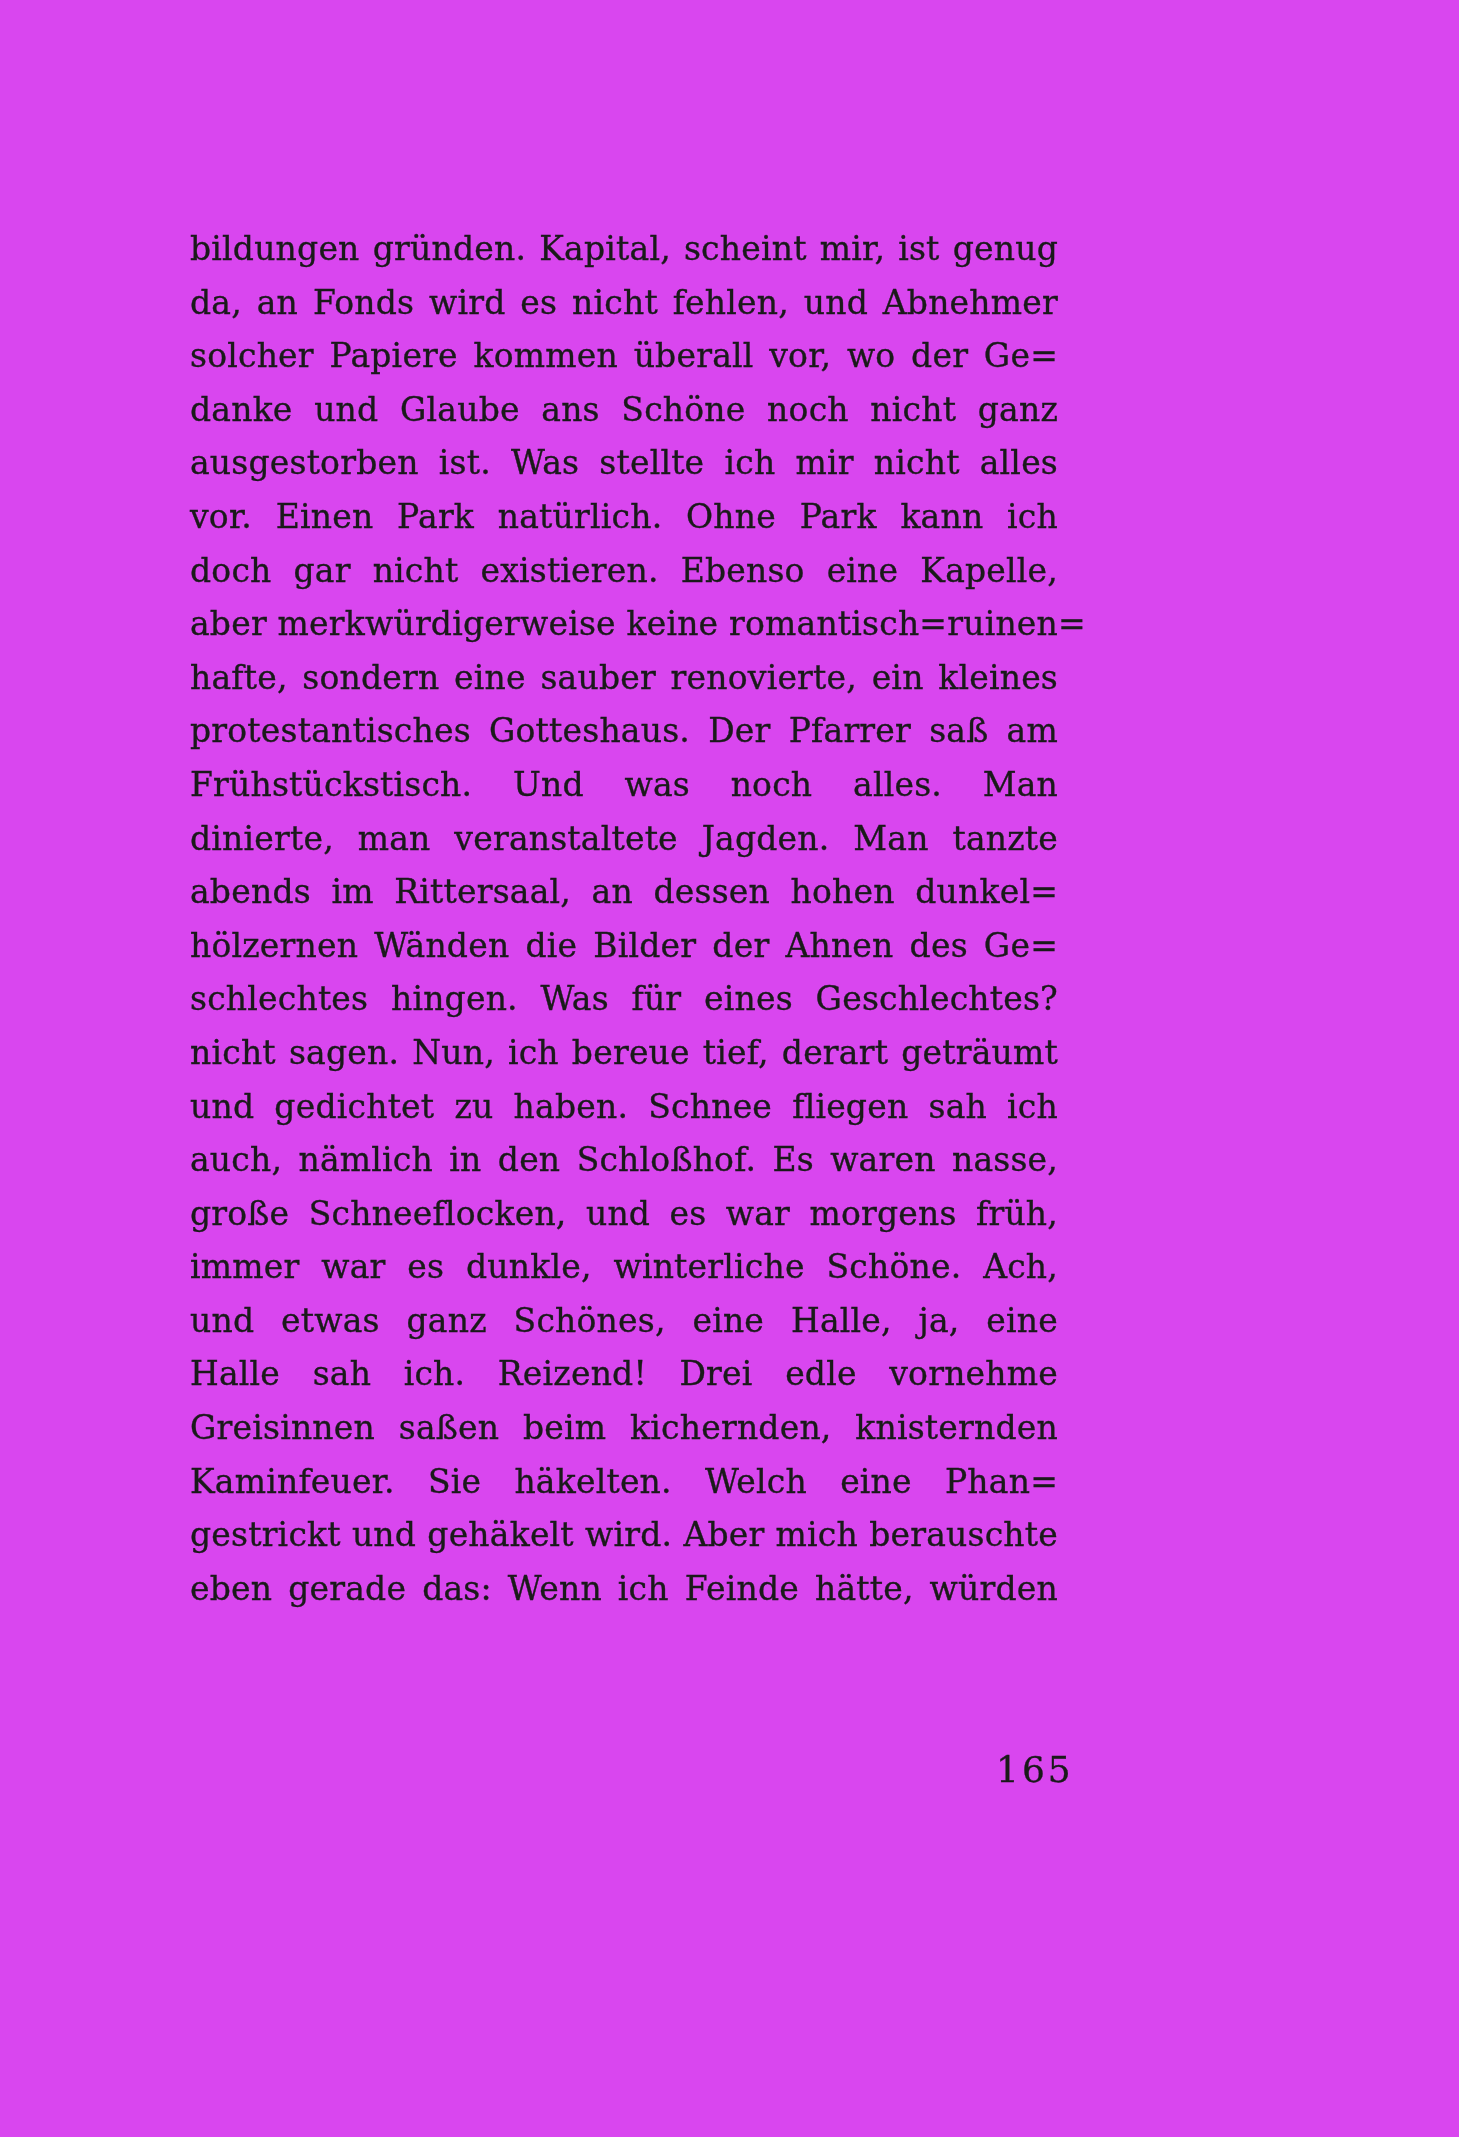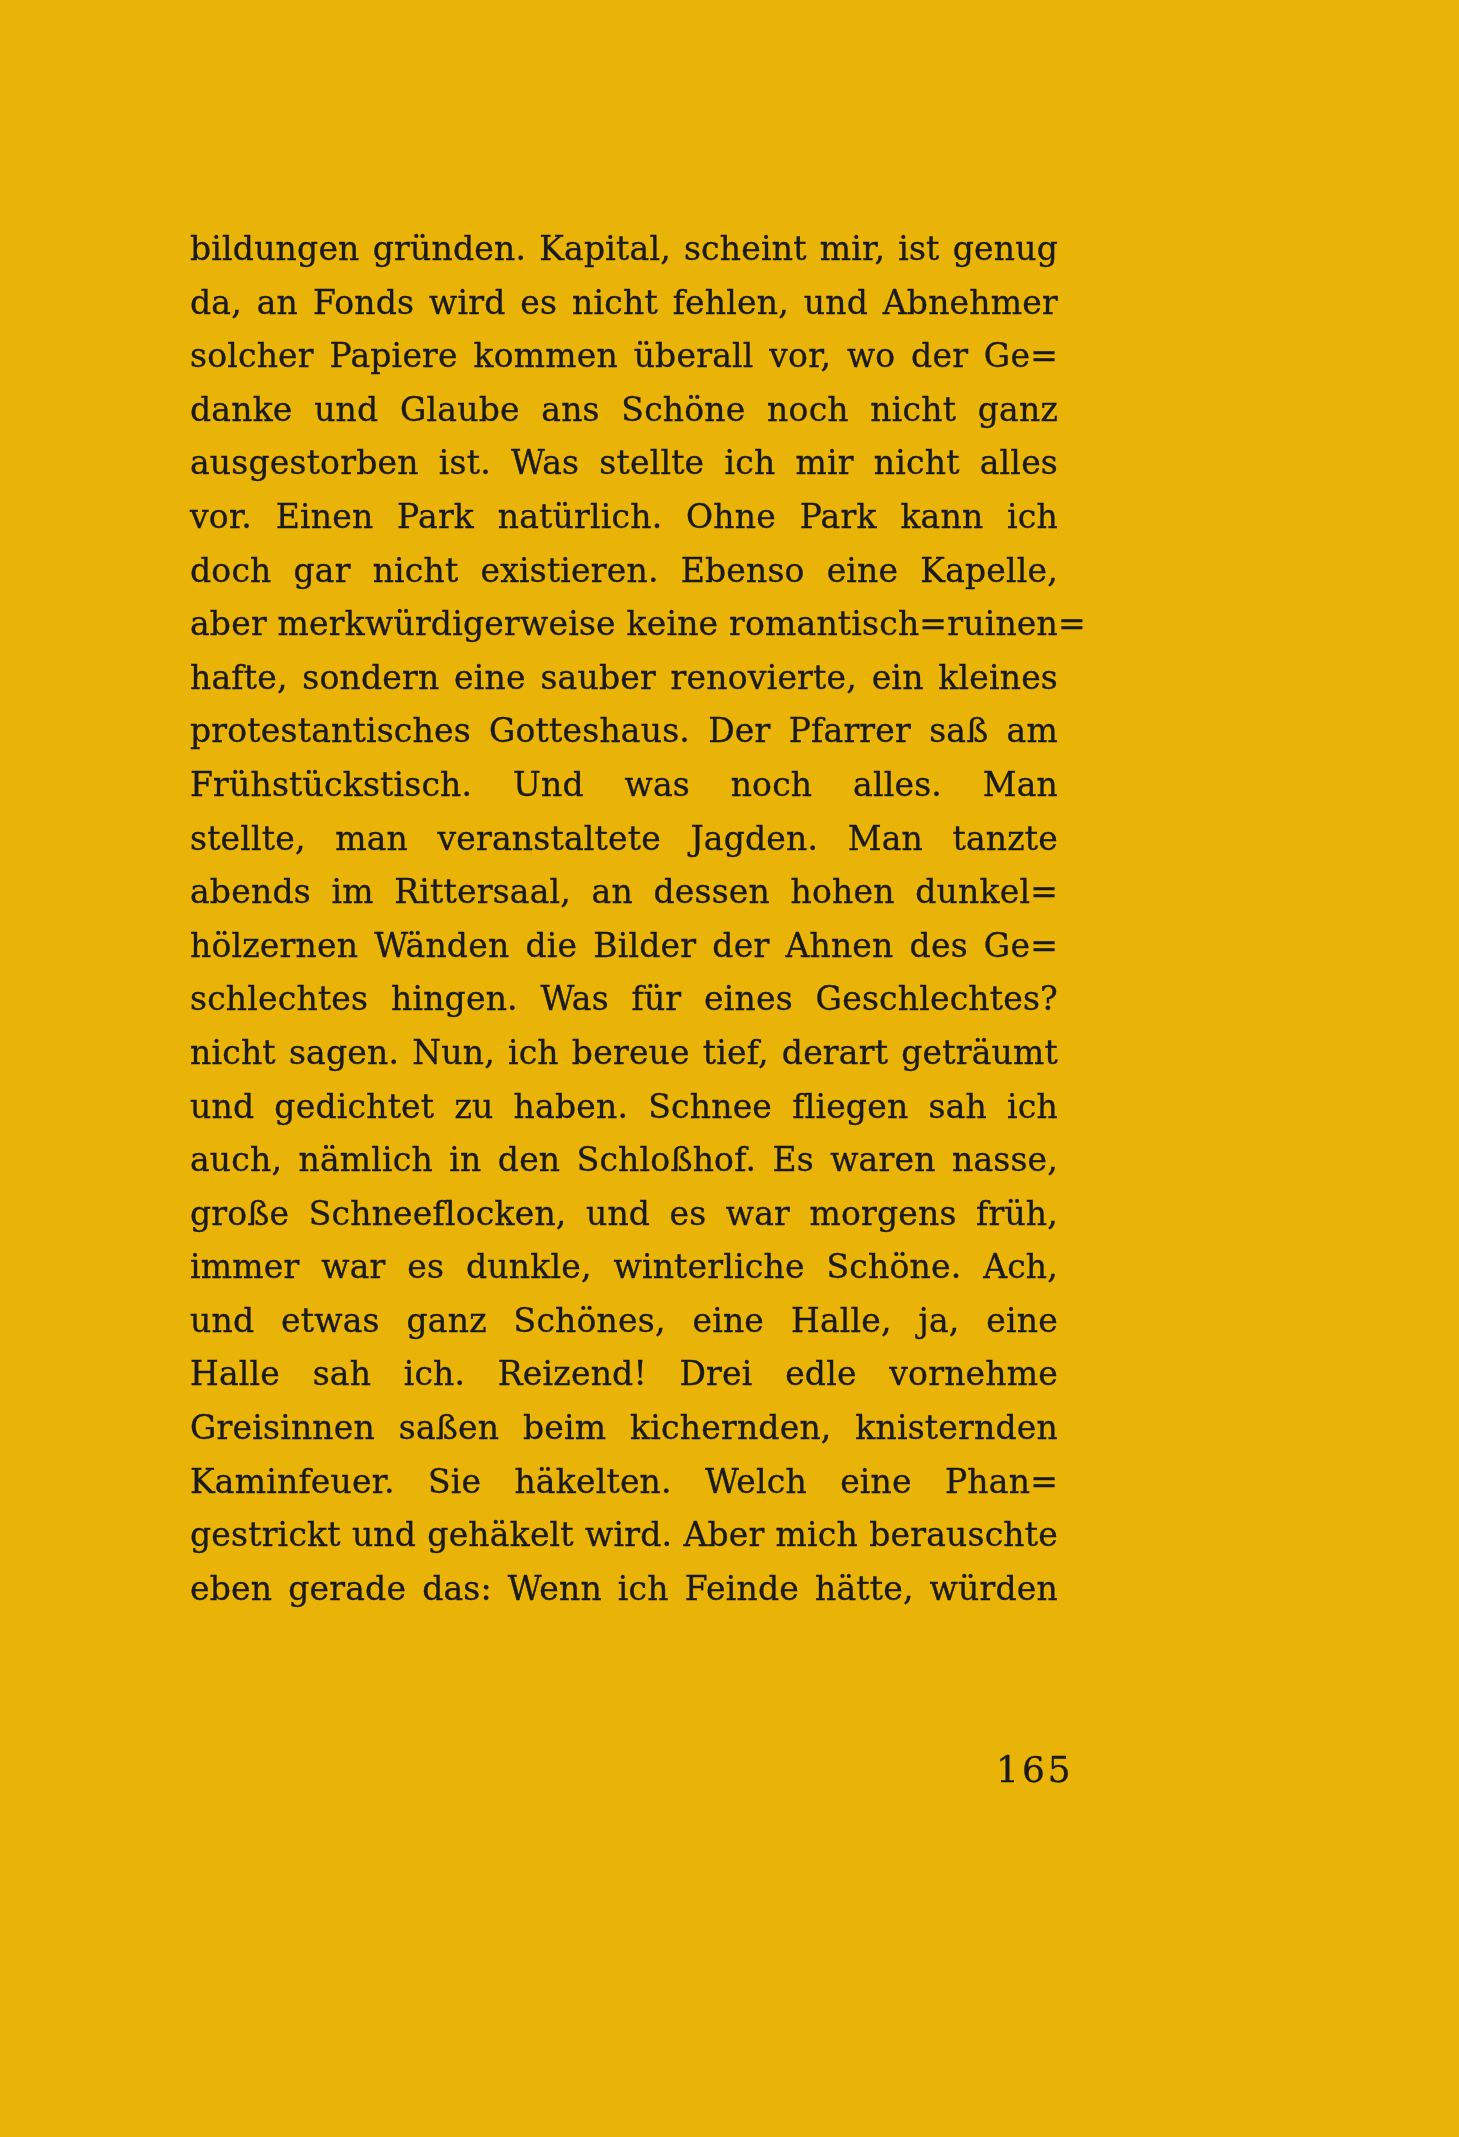--- a/index.html
+++ b/index.html
@@ -10,21 +10,21 @@
     width: 1459px;
     height: 2137px;
     background: #fefefe;
     position: relative;
     overflow: hidden;
     font-family: "DejaVu Serif", serif;
   }
   .page {
     position: absolute;
     inset: 0;
-    background: #eab308;
+    background: #d946ef;
     text-decoration: underline;
   }
   .textblock {
     position: absolute;
     left: 190px;
     top: 222px;
     width: 868px;
   }
   .line {
     margin: 0;
@@ -61,21 +61,21 @@
     <p class="line">da, an Fonds wird es nicht fehlen, und Abnehmer</p>
     <p class="line">solcher Papiere kommen überall vor, wo der Ge=</p>
     <p class="line">danke und Glaube ans Schöne noch nicht ganz</p>
     <p class="line">ausgestorben ist.  Was stellte ich mir nicht alles</p>
     <p class="line">vor.  Einen Park natürlich.  Ohne Park kann ich</p>
     <p class="line">doch gar nicht existieren.  Ebenso eine Kapelle,</p>
     <p class="line">aber merkwürdigerweise keine romantisch=ruinen=</p>
     <p class="line">hafte, sondern eine sauber renovierte, ein kleines</p>
     <p class="line">protestantisches Gotteshaus.  Der Pfarrer saß am</p>
     <p class="line">Frühstückstisch.  Und was noch alles.  Man</p>
-    <p class="line">stellte, man veranstaltete Jagden.  Man tanzte</p>
+    <p class="line">dinierte, man veranstaltete Jagden.  Man tanzte</p>
     <p class="line">abends im Rittersaal, an dessen hohen dunkel=</p>
     <p class="line">hölzernen Wänden die Bilder der Ahnen des Ge=</p>
     <p class="line">schlechtes hingen.  Was für eines Geschlechtes?</p>
     <p class="line">nicht sagen.  Nun, ich bereue tief, derart geträumt</p>
     <p class="line">und gedichtet zu haben.  Schnee fliegen sah ich</p>
     <p class="line">auch, nämlich in den Schloßhof.  Es waren nasse,</p>
     <p class="line">große Schneeflocken, und es war morgens früh,</p>
     <p class="line">immer war es dunkle, winterliche Schöne.  Ach,</p>
     <p class="line">und etwas ganz Schönes, eine Halle, ja, eine</p>
     <p class="line">Halle sah ich.  Reizend!  Drei edle vornehme</p>

